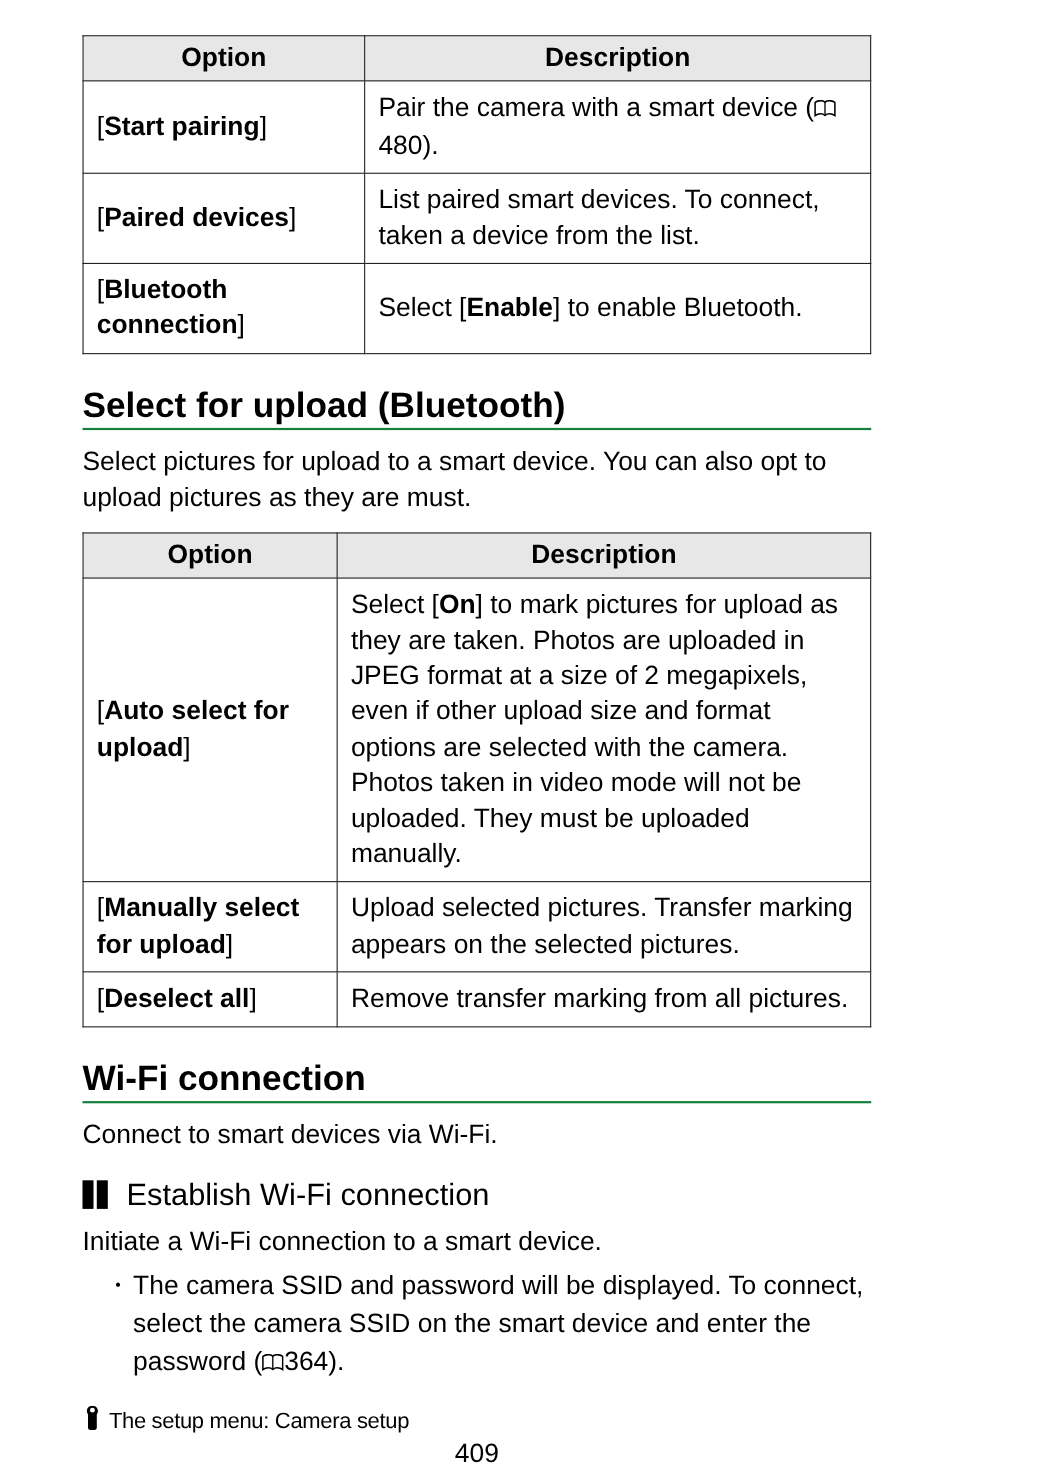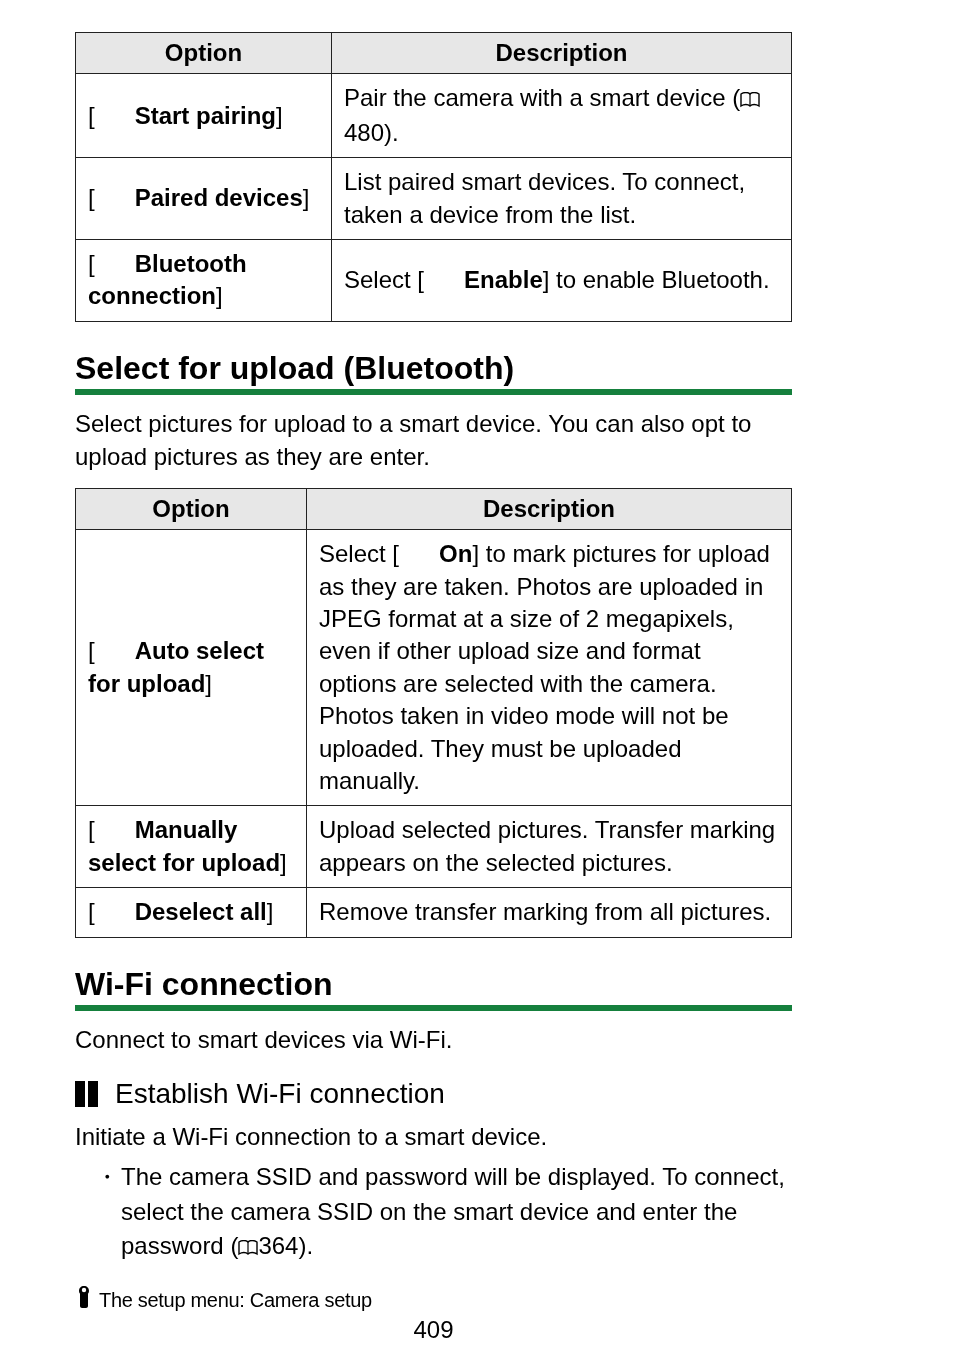--- a/index.html
+++ b/index.html
@@ -42,21 +42,21 @@
   }
   td.optcell {
     font-weight: 400;
   }
   td.optcell strong, th strong { font-weight: 700; }
   h2.section {
     font-size: 32px;
     font-weight: 700;
     margin: 28px 0 4px 0;
     padding-bottom: 2px;
-    border-bottom: 6px solid #15803d;
+    border-bottom: 2px solid #15803d;
     color: #000;
   }
   p.lead {
     font-size: 24px;
     line-height: 1.4;
     margin: 12px 0 14px 0;
   }
   h3.sub {
     font-size: 28px;
     font-weight: 400;
@@ -113,21 +113,21 @@
     font-size: 24px;
     margin-top: 2px;
   }
   .pageref {
     font-family: Liberation Sans, sans-serif;
   }
   .bookicon {
     display: inline-block;
     vertical-align: -2px;
   }
-  strong { font-weight: 700; margin-left: 40px; }
+  strong { font-weight: 700; }
 </style>
 </head>
 <body>
 
 <div class="page">
 
   <table>
     <thead>
       <tr>
         <th>Option</th>
@@ -157,21 +157,21 @@
           <span>[</span><strong>Bluetooth connection</strong><span>]</span>
         </td>
         <td>
           <span>Select [</span><strong>Enable</strong><span>] to enable Bluetooth.</span>
         </td>
       </tr>
     </tbody>
   </table>
 
   <h2 class="section">Select for upload (Bluetooth)</h2>
-  <p class="lead">Select pictures for upload to a smart device. You can also opt to upload pictures as they are enter.</p>
+  <p class="lead">Select pictures for upload to a smart device. You can also opt to upload pictures as they are must.</p>
 
   <table class="t2">
     <thead>
       <tr>
         <th>Option</th>
         <th>Description</th>
       </tr>
     </thead>
     <tbody>
       <tr>

